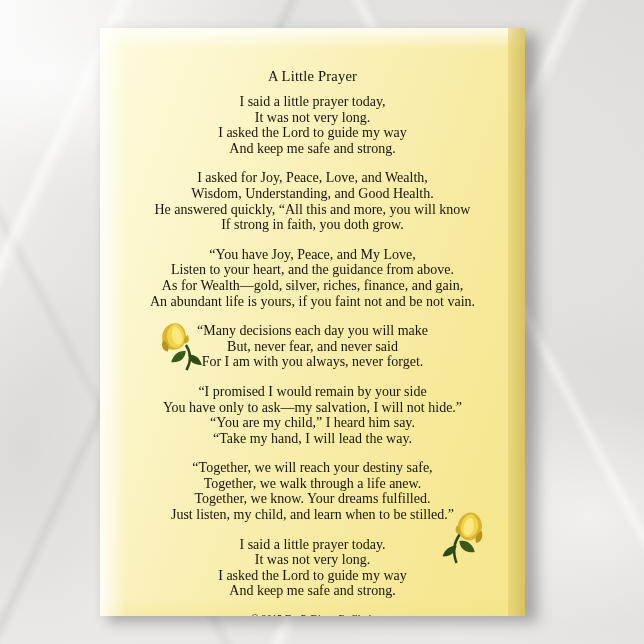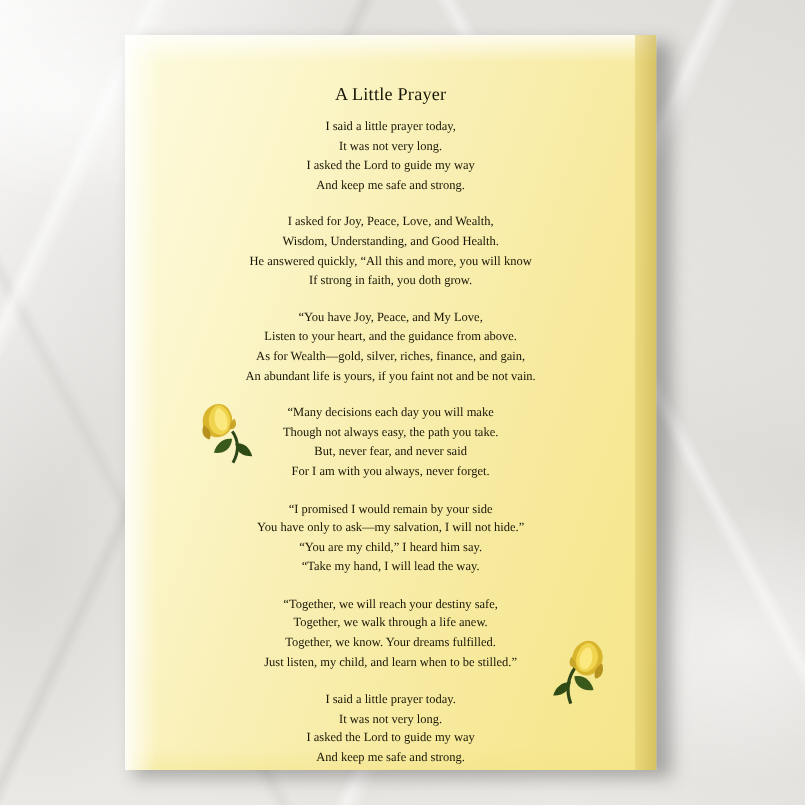--- a/index.html
+++ b/index.html
@@ -98,21 +98,21 @@
 
   .poem-title {
     font-size: 14.5px;
     letter-spacing: 0.2px;
     margin: 0 0 9px 0;
     font-weight: normal;
   }
 
   .stanza {
     margin: 0 0 14px 0;
-    font-size: 10px;
+    font-size: 14px;
     line-height: 15.6px;
     font-family: Liberation Serif, serif;
   }
   .stanza div {
     white-space: nowrap;
   }
   .copyright {
     margin-top: 9px;
     font-size: 10.2px;
     letter-spacing: 0.1px;
@@ -156,21 +156,20 @@
 
     <div class="stanza">
       <div>“You have Joy, Peace, and My Love,</div>
       <div>Listen to your heart, and the guidance from above.</div>
       <div>As for Wealth—gold, silver, riches, finance, and gain,</div>
       <div>An abundant life is yours, if you faint not and be not vain.</div>
     </div>
 
     <div class="stanza">
       <div>“Many decisions each day you will make</div>
-      <div>Though not always easy, the path you take.</div>
       <div>But, never fear, and never said</div>
       <div>For I am with you always, never forget.</div>
     </div>
 
     <div class="stanza">
       <div>“I promised I would remain by your side</div>
       <div>You have only to ask—my salvation, I will not hide.”</div>
       <div>“You are my child,” I heard him say.</div>
       <div>“Take my hand, I will lead the way.</div>
     </div>

